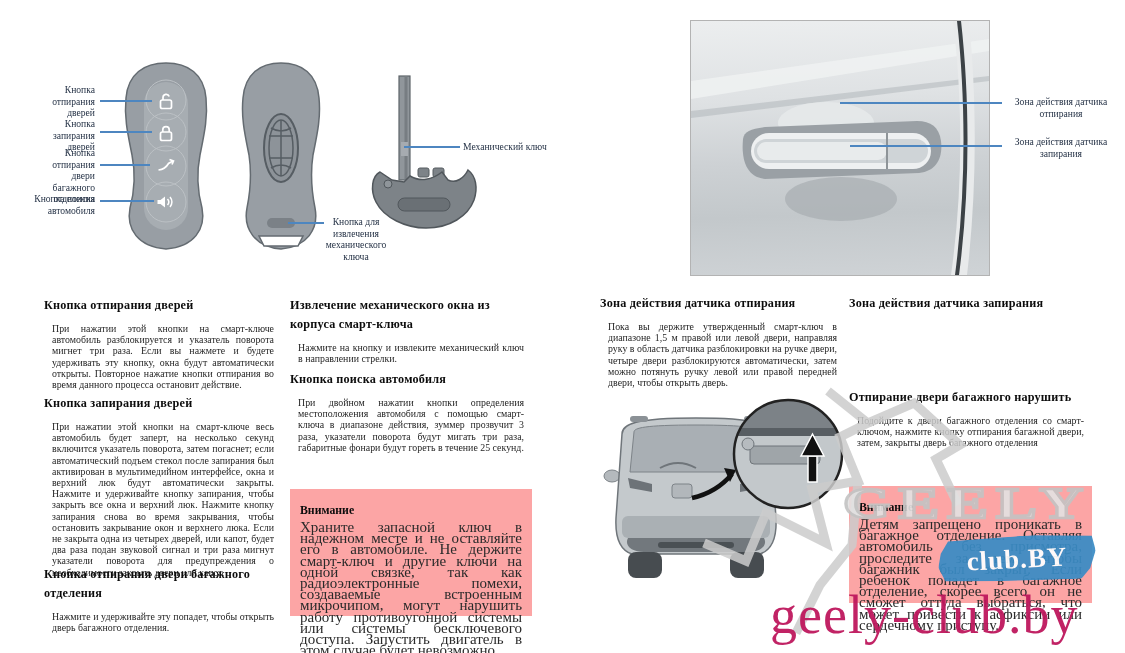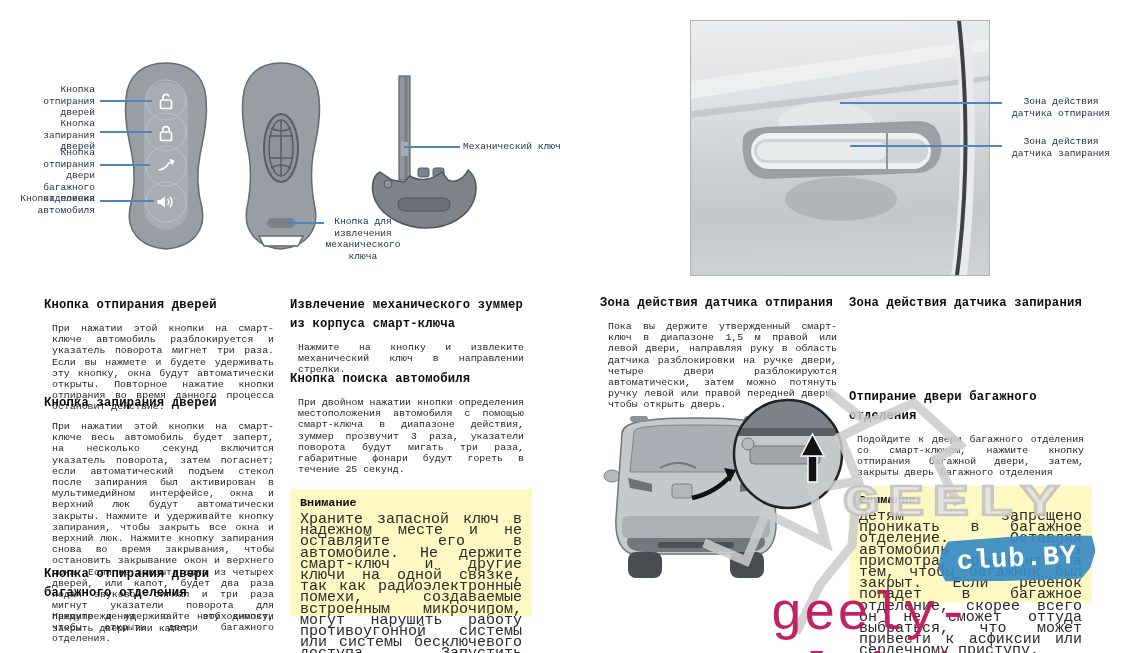--- a/index.html
+++ b/index.html
@@ -1,21 +1,21 @@
 <!DOCTYPE html>
 <html><head>
 <meta charset="utf-8">
 <style>
   html,body{margin:0;padding:0;background:#ffffff;}
   #page{position:relative;width:1125px;height:653px;background:#ffffff;overflow:hidden;
-        font-family:Liberation Mono, monospace;color:#222;}
+        font-family:Liberation Serif, serif;color:#222;}
   .sec{position:absolute;}
   .sec h3{margin:0 0 5px 0;font-size:12.2px;font-weight:bold;color:#0c0c0c;line-height:1.55;letter-spacing:.2px;}
   .sec p{margin:8px;font-size:9.9px;line-height:11.2px;text-align:justify;color:#262626;}
-  .warnbox{position:absolute;background:#fef9c3;padding:7px 10px;box-sizing:border-box;}
+  .warnbox{position:absolute;background:#fca5a5;padding:14px 10px;box-sizing:border-box;}
   .warnbox h3{margin:0 0 4px 0;font-size:11.8px;font-weight:bold;color:#0c0c0c;}
   .warnbox p{margin:0;font-size:15px;line-height:11.2px;text-align:justify;color:#2a2a2a;}
   .dlabel{position:absolute;font-size:9.6px;line-height:11.5px;color:#253246;}
   .dlabel.r{text-align:right;}
   .dlabel.c{text-align:center;}
   .leader{position:absolute;height:2px;background:#4d86c0;}
   .illus{position:absolute;}
   .photo-frame{position:absolute;left:690px;top:20px;width:300px;height:256px;
                border:1px solid #b3b3b3;box-sizing:border-box;
                background:linear-gradient(178deg,#eceeef 0%,#dfe2e4 30%,#cdd1d4 55%,#c3c8cb 75%,#cfd3d6 100%);overflow:hidden;}
@@ -88,21 +88,21 @@
 
   <div class="dlabel r" style="left:28px;top:147px;width:67px">Кнопка отпирания двери багажного отделения</div>
   <div class="leader" style="left:100px;top:164px;width:50px"></div>
 
   <div class="dlabel r" style="left:20px;top:193px;width:75px">Кнопка поиска автомобиля</div>
   <div class="leader" style="left:100px;top:200px;width:54px"></div>
 
   <div class="dlabel" style="left:463px;top:141px;width:110px">Механический ключ</div>
   <div class="leader" style="left:404px;top:146px;width:56px"></div>
 
-  <div class="dlabel c" style="left:322px;top:216px;width:82px">Кнопка для извлечения механического ключа</div>
+  <div class="dlabel c" style="left:315px;top:216px;width:82px">Кнопка для извлечения механического ключа</div>
   <div class="leader" style="left:288px;top:222px;width:36px"></div>
 
   <div class="photo-frame">
     <svg width="298" height="254" viewBox="0 0 298 254">
       <path d="M0,60 L298,18 L298,30 L0,78 Z" fill="#f0f2f3" opacity="0.8"></path>
       <path d="M0,90 L298,55 L298,60 L0,97 Z" fill="#aeb4b8" opacity="0.5"></path>
       <path d="M262,0 C272,80 272,170 260,254 L276,254 C286,170 286,80 278,0 Z" fill="#e8eaeb"></path>
       <path d="M266,0 C275,80 275,170 264,254 L268,254 C279,170 279,80 270,0 Z" fill="#3c4246"></path>
       <ellipse cx="135" cy="102" rx="48" ry="21" fill="#e6e9ea" opacity="0.9"></ellipse>
       <ellipse cx="150" cy="178" rx="56" ry="22" fill="#a9afb3" opacity="0.75"></ellipse>
@@ -121,25 +121,25 @@
   <div class="sec" style="left:44px;top:296px;width:238px">
     <h3>Кнопка отпирания дверей</h3>
     <p>При нажатии этой кнопки на смарт-ключе автомобиль разблокируется и указатель поворота мигнет три раза. Если вы нажмете и будете удерживать эту кнопку, окна будут автоматически открыты. Повторное нажатие кнопки отпирания во время данного процесса остановит действие.</p>
   </div>
   <div class="sec" style="left:44px;top:394px;width:238px">
     <h3>Кнопка запирания дверей</h3>
     <p>При нажатии этой кнопки на смарт-ключе весь автомобиль будет заперт, на несколько секунд включится указатель поворота, затем погаснет; если автоматический подъем стекол после запирания был активирован в мультимедийном интерфейсе, окна и верхний люк будут автоматически закрыты. Нажмите и удерживайте кнопку запирания, чтобы закрыть все окна и верхний люк. Нажмите кнопку запирания снова во время закрывания, чтобы остановить закрывание окон и верхнего люка. Если не закрыта одна из четырех дверей, или капот, будет два раза подан звуковой сигнал и три раза мигнут указатели поворота для предупреждения о необходимости закрыть двери или капот.</p>
   </div>
   <div class="sec" style="left:44px;top:565px;width:238px">
     <h3>Кнопка отпирания двери багажного отделения</h3>
-    <p>Нажмите и удерживайте эту кнопку, чтобы открыть двери багажного отделения.</p>
+    <p>Нажмите и удерживайте эту попадет, чтобы открыть дверь багажного отделения.</p>
   </div>
 
   <div class="sec" style="left:290px;top:296px;width:242px">
-    <h3>Извлечение механического зуммер из корпуса смарт-ключа</h3>
+    <h3>Извлечение механического окна из корпуса смарт-ключа</h3>
     <p>Нажмите на кнопку и извлеките механический ключ в направлении стрелки.</p>
   </div>
   <div class="sec" style="left:290px;top:370px;width:242px">
     <h3>Кнопка поиска автомобиля</h3>
     <p>При двойном нажатии кнопки определения местоположения автомобиля с помощью смарт-ключа в диапазоне действия, зуммер прозвучит 3 раза, указатели поворота будут мигать три раза, габаритные фонари будут гореть в течение 25 секунд.</p>
   </div>
   <div class="warnbox" style="left:290px;top:489px;width:242px;height:127px">
     <h3>Внимание</h3>
     <p>Храните запасной ключ в надежном месте и не оставляйте его в автомобиле. Не держите смарт-ключ и другие ключи на одной связке, так как радиоэлектронные помехи, создаваемые встроенным микрочипом, могут нарушить работу противоугонной системы или системы бесключевого доступа. Запустить двигатель в этом случае будет невозможно.</p>
   </div>
@@ -183,21 +183,21 @@
         <path d="M212.5,36 L224,58 L201,58 Z" fill="#111" stroke="#fff" stroke-width="1.5"></path>
       </g>
     </g>
     <circle cx="188" cy="56" r="54" fill="none" stroke="#222" stroke-width="2.5"></circle>
   </svg>
 
   <div class="sec" style="left:849px;top:294px;width:243px">
     <h3>Зона действия датчика запирания</h3>
   </div>
   <div class="sec" style="left:849px;top:388px;width:243px">
-    <h3>Отпирание двери багажного отделения</h3>
+    <h3>Отпирание двери багажного нарушить</h3>
     <p>Подойдите к двери багажного отделения со смарт-ключом, нажмите кнопку отпирания багажной двери, затем, закрыты дверь багажного отделения</p>
   </div>
   <div class="warnbox" style="left:849px;top:486px;width:243px;height:117px">
     <h3>Внимание</h3>
     <p>Детям запрещено проникать в багажное отделение. Оставляя автомобиль без присмотра, проследите за тем, чтобы багажник был закрыт. Если ребенок попадет в багажное отделение, скорее всего он не сможет оттуда выбраться, что может привести к асфиксии или сердечному приступу.</p>
   </div>
 
   <svg class="wm" style="left:700px;top:385px" width="420" height="250" viewBox="0 0 420 250">
     <g fill="none" stroke="#cccccc" stroke-width="9" opacity="0.85" stroke-linejoin="miter">
       <path d="M128,6 L168,38 L140,52 L158,96 L112,104 L126,158 L66,128 L46,176 L4,158"></path>

